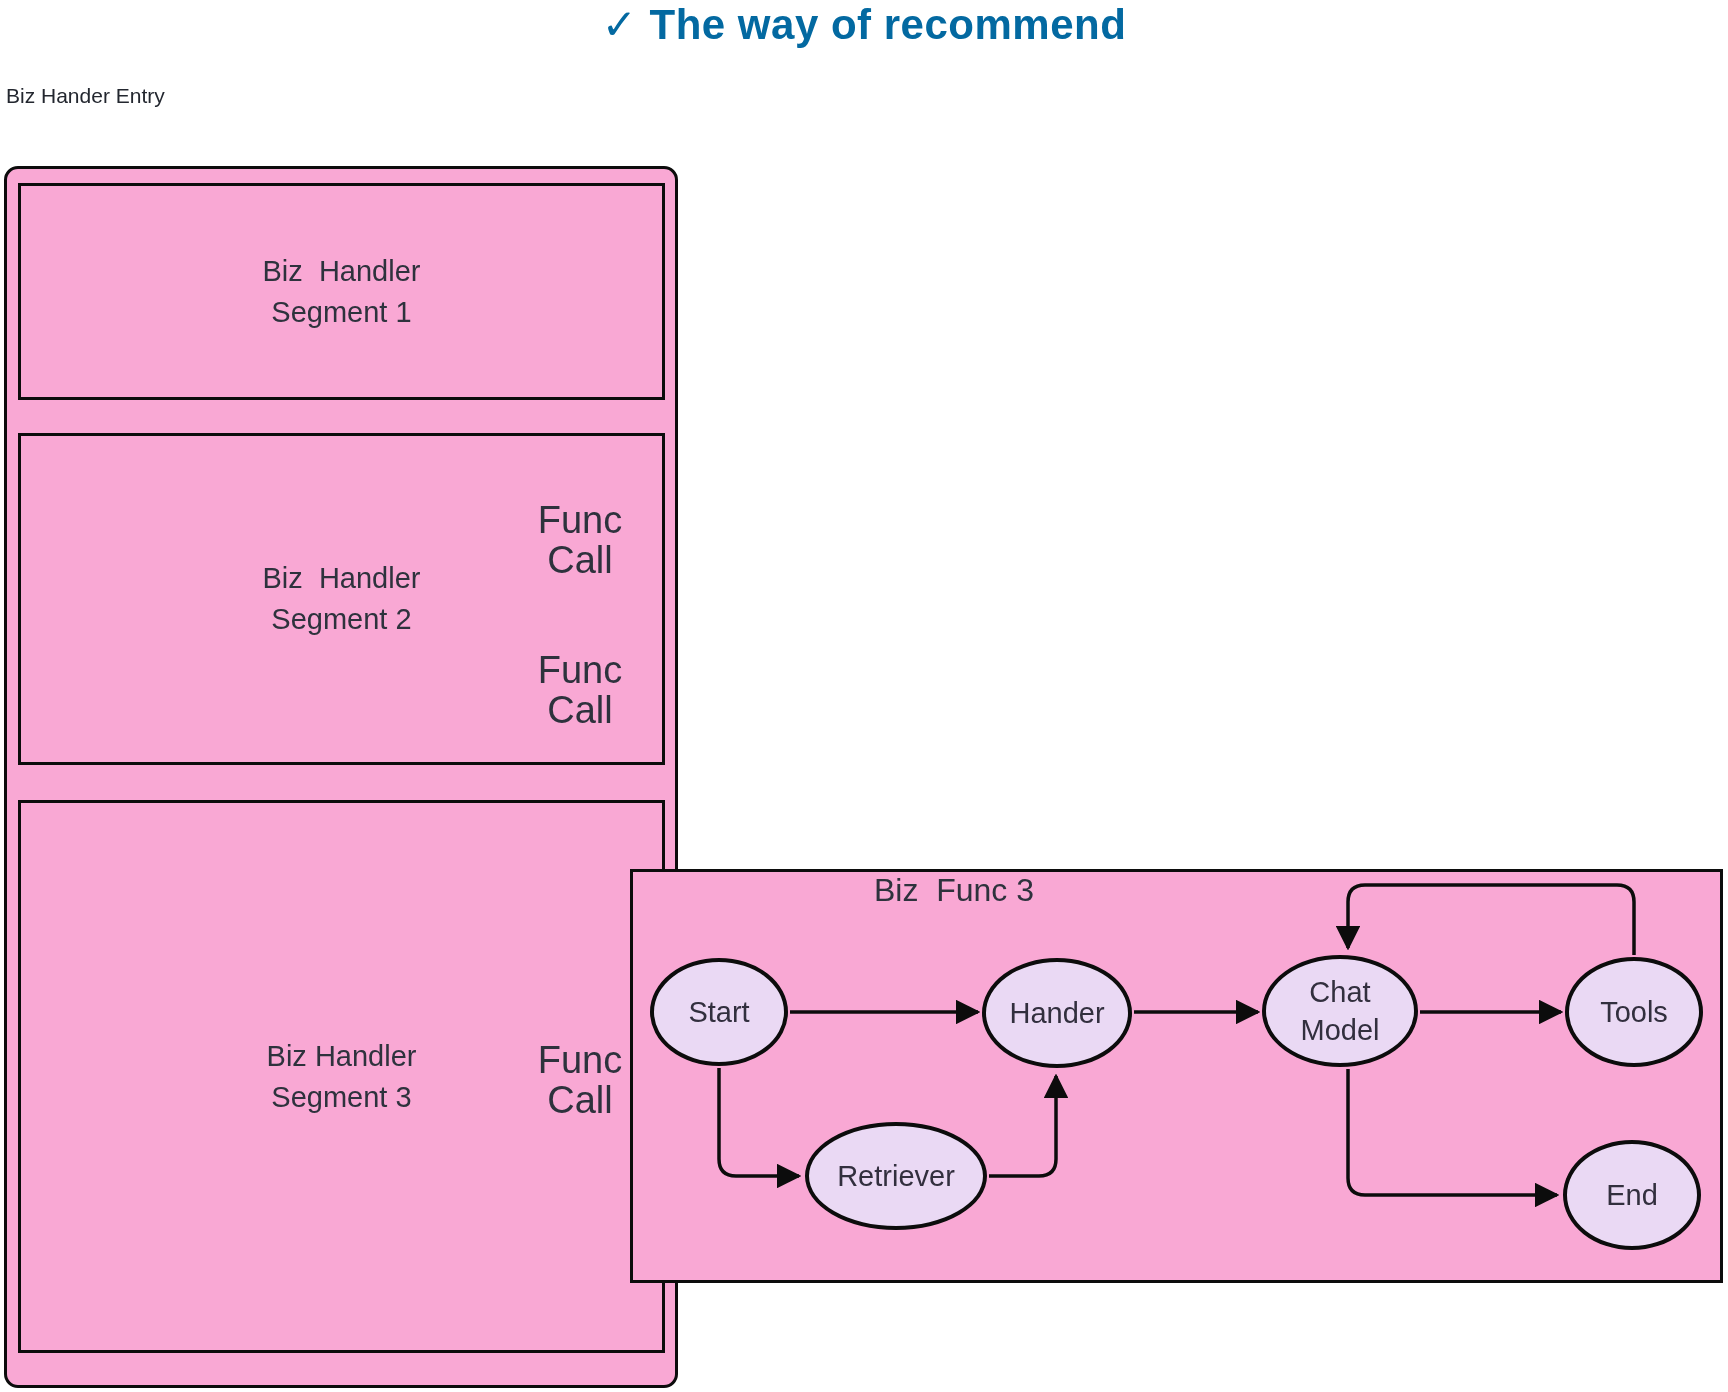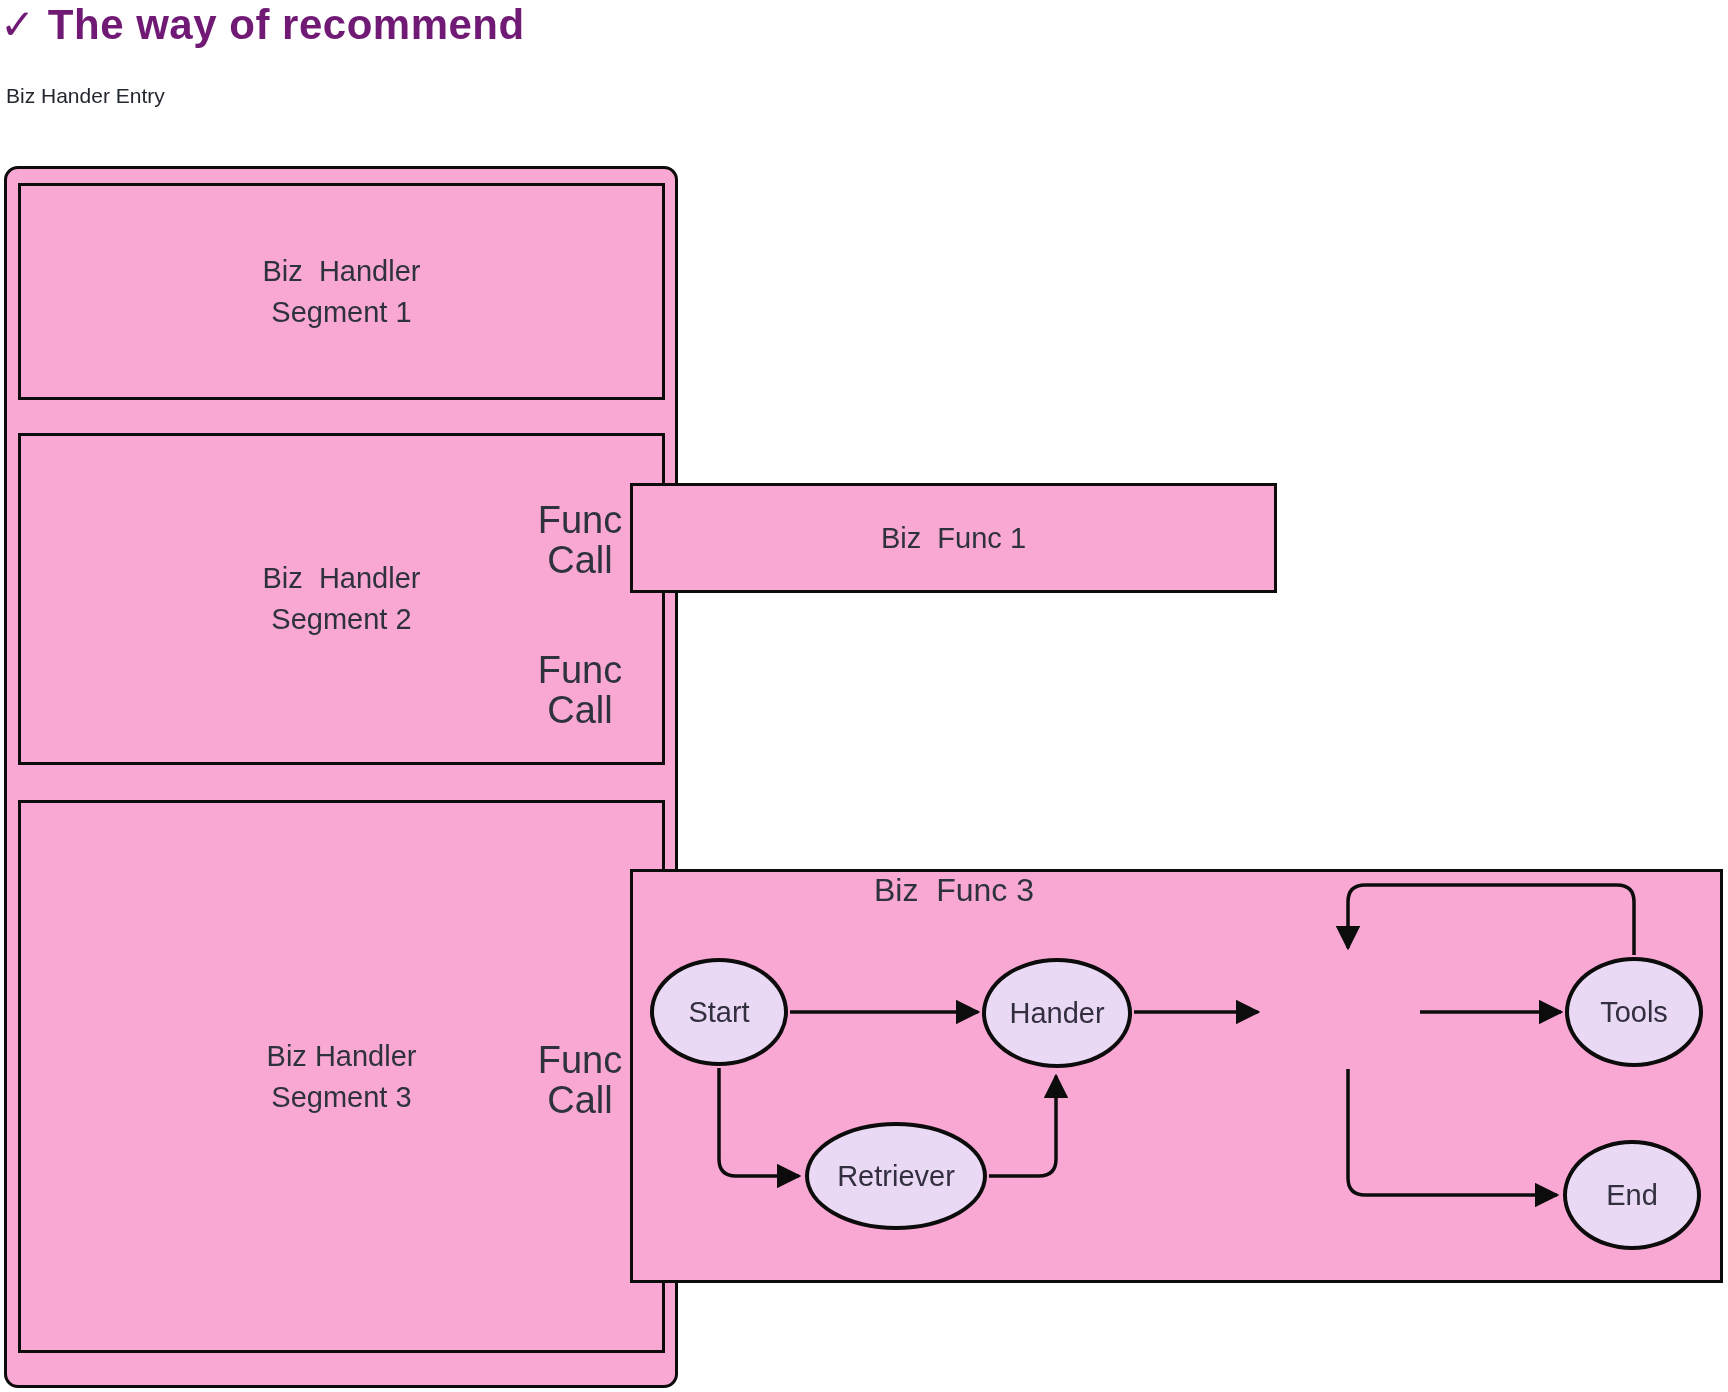--- a/index.html
+++ b/index.html
@@ -1,22 +1,22 @@
 <!DOCTYPE html>
 <html><head>
 <meta charset="utf-8">
 <style>
   html,body{margin:0;padding:0;background:#ffffff;}
   .page{
     position:relative;width:1728px;height:1392px;background:#ffffff;overflow:hidden;
     font-family:"Liberation Sans","DejaVu Sans",sans-serif;color:#2b2f3a;
   }
   .title{
-    position:absolute;left:0;right:0;top:0;
-    font-size:42px;font-weight:600;color:#701a75;letter-spacing:0.5px;
+    position:absolute;left:0;right:0;top:0;text-align:center;
+    font-size:42px;font-weight:600;color:#0369a1;letter-spacing:0.5px;
     white-space:pre-wrap;
   }
   .entry-label{
     position:absolute;left:6px;top:84px;font-size:21px;color:#23272f;
     white-space:pre-wrap;
   }
   .box{
     position:absolute;box-sizing:border-box;border:3px solid #0c0c0c;
     background:#f9a8d4;
   }
@@ -84,23 +84,20 @@
 Segment 3</div>
   </div>
 
   <div class="func-call fc-1">Func
 Call</div>
   <div class="func-call fc-2">Func
 Call</div>
   <div class="func-call fc-3">Func
 Call</div>
 
-  <div class="box bizfunc bf-1">
-    <div class="bf-label">Biz  Func 1</div>
-  </div>
   <div class="box bf-3"></div>
   <div class="bf3-title">Biz  Func 3</div>
 
   <svg class="arrows" viewBox="0 0 1728 1392" xmlns="http://www.w3.org/2000/svg">
     <defs>
       <marker id="ah" viewBox="0 0 10 10" refX="9" refY="5" markerWidth="7" markerHeight="7" orient="auto-start-reverse">
         <path d="M0,0 L10,5 L0,10 Z" fill="#0c0c0c"></path>
       </marker>
     </defs>
     <g fill="none" stroke="#0c0c0c" stroke-width="3.5">
@@ -109,17 +106,19 @@
       <path d="M 1420 1012 H 1561" marker-end="url(#ah)"></path>
       <path d="M 1634 955 V 902 Q 1634 885 1617 885 H 1365 Q 1348 885 1348 902 V 948" marker-end="url(#ah)"></path>
       <path d="M 719 1068 V 1159 Q 719 1176 736 1176 H 799" marker-end="url(#ah)"></path>
       <path d="M 989 1176 H 1039 Q 1056 1176 1056 1159 V 1076" marker-end="url(#ah)"></path>
       <path d="M 1348 1069 V 1178 Q 1348 1195 1365 1195 H 1557" marker-end="url(#ah)"></path>
     </g>
   </svg>
 
   <div class="node n-start">Start</div>
   <div class="node n-prompt">Hander</div>
+  <div class="node n-chat">Chat
+Model</div>
   <div class="node n-tools">Tools</div>
   <div class="node n-retriever">Retriever</div>
   <div class="node n-end">End</div>
 
 </div>
 
 </body></html>

